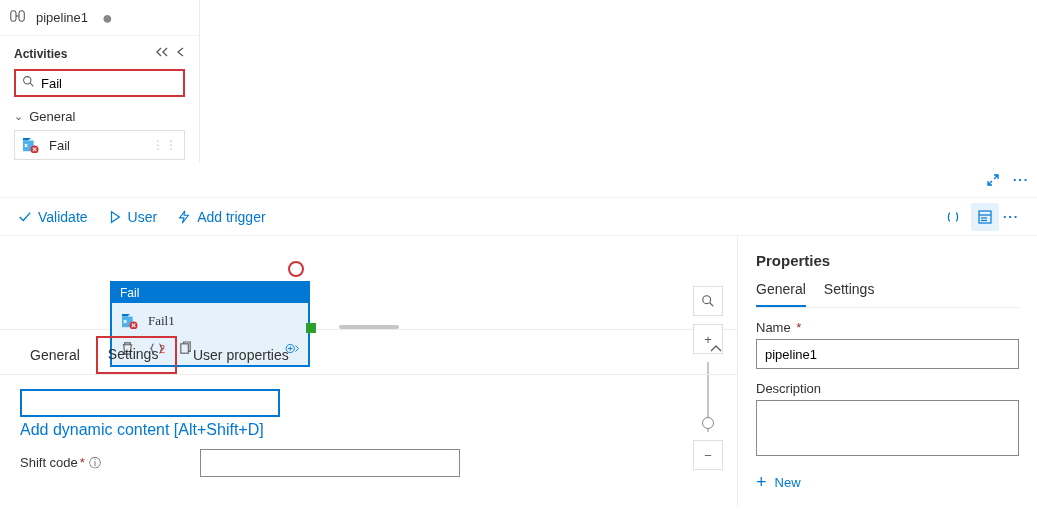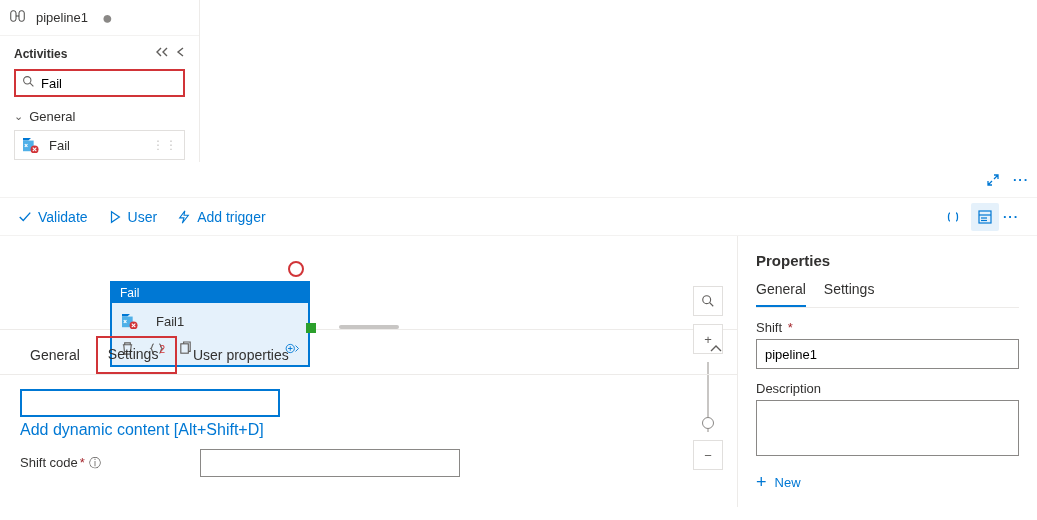--- a/index.html
+++ b/index.html
@@ -32,21 +32,21 @@
   .ico-btn.active { background: #e5f1fb; }
   .ico-btn svg { width: 16px; height: 16px; }
   .dots { color: #0078d4; font-weight: 700; letter-spacing: 1px; cursor: pointer; }
   .toolbar { display: flex; align-items: center; gap: 20px; padding: 6px 18px; height: 38px; border-bottom: 1px solid #f3f2f1; text-align: right; }
   .toolbar .tbi { display: inline-flex; align-items: center; gap: 6px; color: #0078d4; cursor: pointer; font-size: 14px; }
   .toolbar .tbi svg { width: 14px; height: 14px; }
   .canvas-wrap { position: relative; flex: 1; display: flex; }
   .canvas { flex: 1; position: relative; background: #fff; }
   .node { position: absolute; left: 110px; top: 45px; width: 200px; border: 2px solid #0078d4; background: #e5f1fb; }
   .node-header { background: #0078d4; color: #fff; font-size: 12px; padding: 3px 8px; }
-  .node-body { display: flex; align-items: center; gap: 16px; padding: 10px 8px 8px 8px; }
+  .node-body { display: flex; align-items: center; gap: 8px; padding: 10px 8px 8px 8px; font-family: Liberation Serif, serif; }
   .node-footer { display: flex; align-items: center; justify-content: space-between; padding: 4px 8px 6px 8px; color: #605e5c; }
   .node-footer .nf-left { display: flex; gap: 14px; }
   .node-footer svg { width: 15px; height: 15px; }
   .conn { position: absolute; right: -8px; top: 40px; width: 10px; height: 10px; background: #2ca02c; }
   .red-circle { position: absolute; left: 288px; top: 25px; width: 16px; height: 16px; border: 2px solid #d13438; border-radius: 50%; }
   .zoom { position: absolute; right: 14px; top: 50px; display: flex; flex-direction: column; align-items: center; gap: 8px; }
   .zoom .zb { width: 30px; height: 30px; border: 1px solid #e1dfdd; display: flex; align-items: center; justify-content: center; color: #605e5c; background: #fff; cursor: pointer; }
   .zoom .track { width: 2px; height: 70px; background: #c8c6c4; position: relative; }
   .zoom .thumb { position: absolute; left: -5px; top: 55px; width: 12px; height: 12px; border: 1px solid #8a8886; border-radius: 50%; background: #fff; }
   .drag-handle { width: 60px; height: 4px; background: #c8c6c4; border-radius: 2px; margin: 0 auto; }
@@ -268,21 +268,21 @@
           </div>
         </div>
       </div>
 
       <div class="rpanel">
         <h3>Properties</h3>
         <div class="rtabs">
           <div class="rt sel">General</div>
           <div class="rt">Settings</div>
         </div>
-        <label class="rlabel"><span>Shift</span><span class="req"> *</span></label>
+        <label class="rlabel"><span>Name</span><span class="req"> *</span></label>
         <input class="rinput" value="pipeline1" style="">
         <label class="rlabel">Description</label>
         <textarea class="rtext" style=""></textarea>
         <div class="new-btn">
           <span class="plus">+</span>
           <span>New</span>
         </div>
       </div>
     </div>
   </div>

